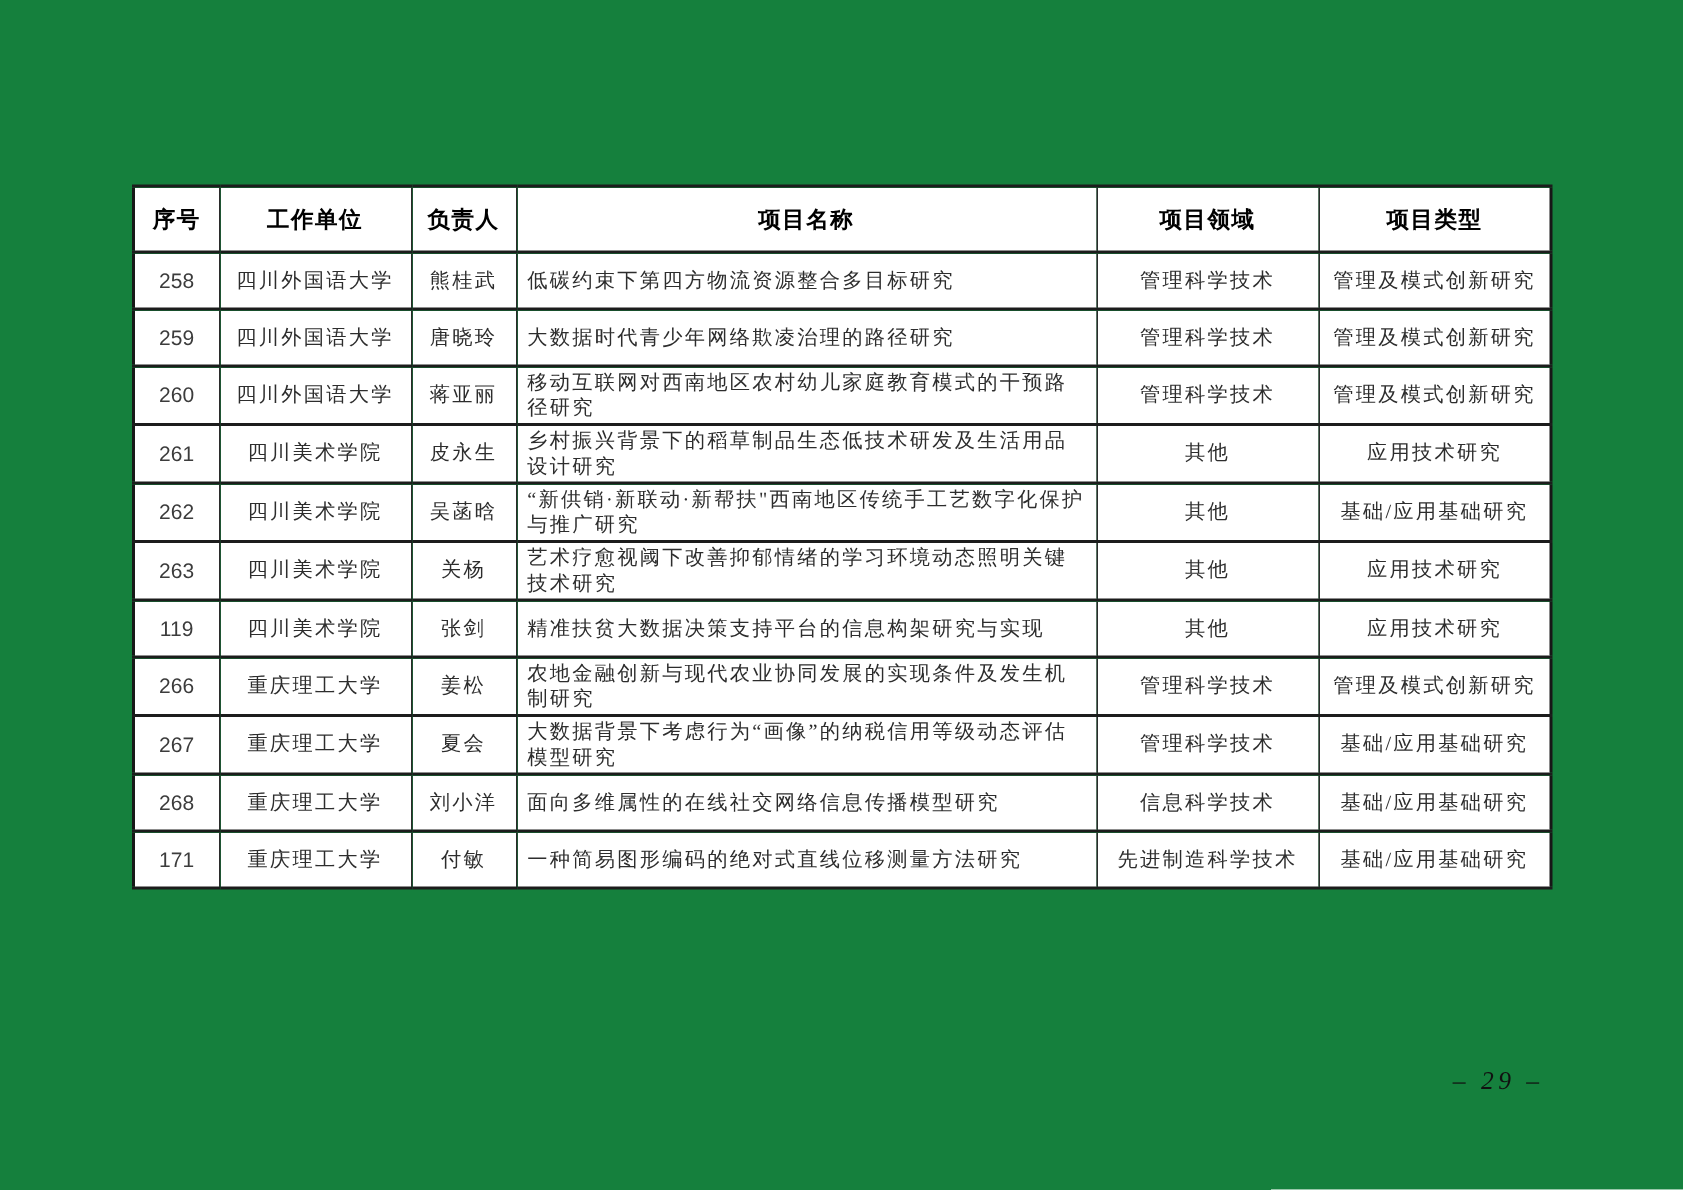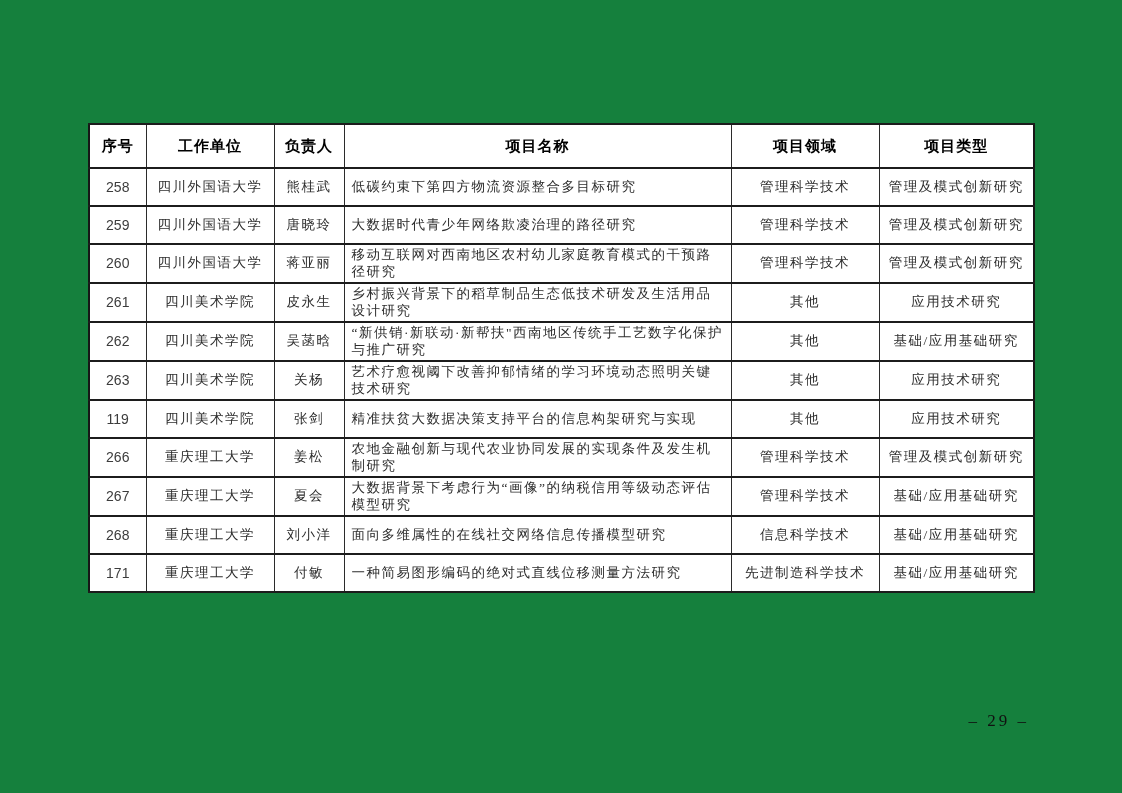--- a/index.html
+++ b/index.html
@@ -72,20 +72,21 @@
   }
   .page-footer {
     position: absolute;
     top: 711px;
     right: 93px;
     font-family: "Liberation Serif", serif;
     font-size: 17px;
     color: #111111;
     letter-spacing: 3px;
     white-space: nowrap;
+    font-style: italic;
   }
 </style>
 </head>
 <body>
 
 <div class="page">
 
   <table class="projects">
     <colgroup>
       <col style="width:57px">

